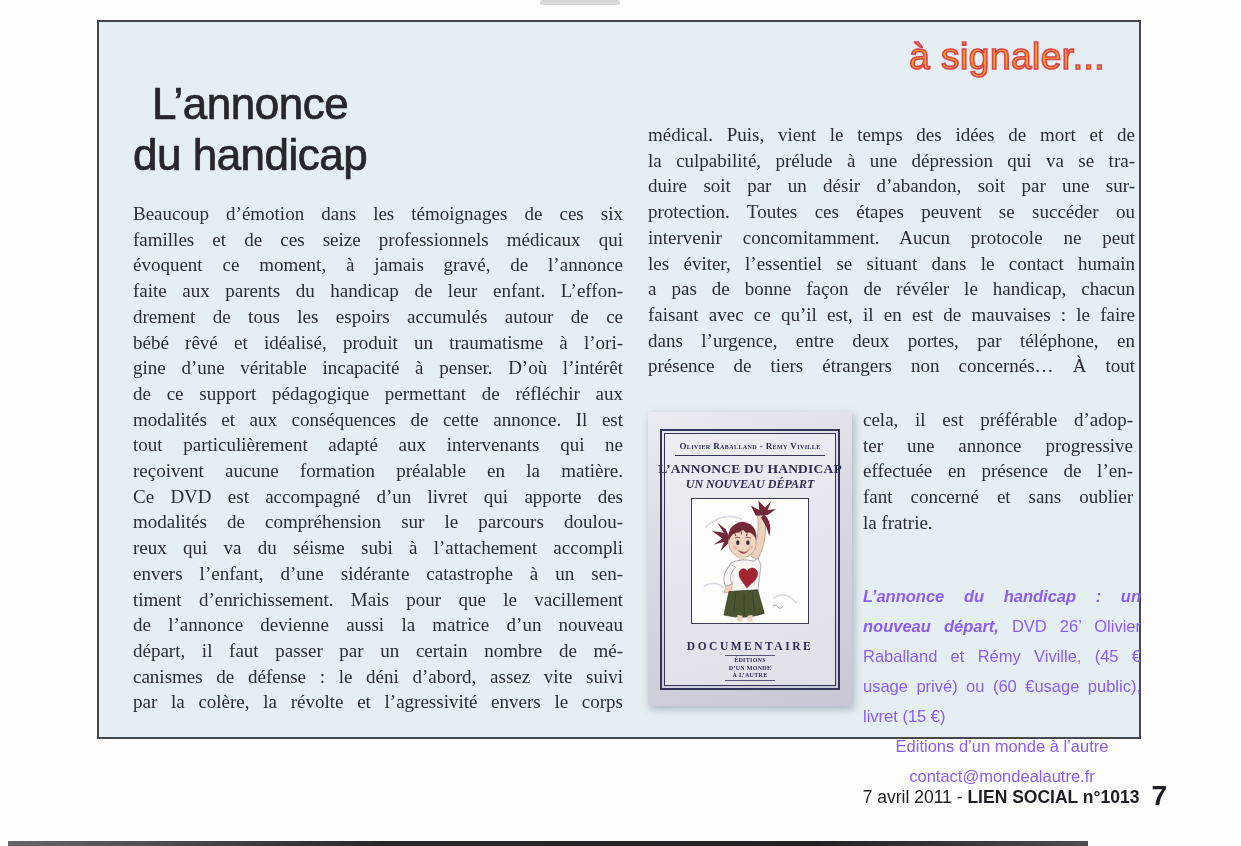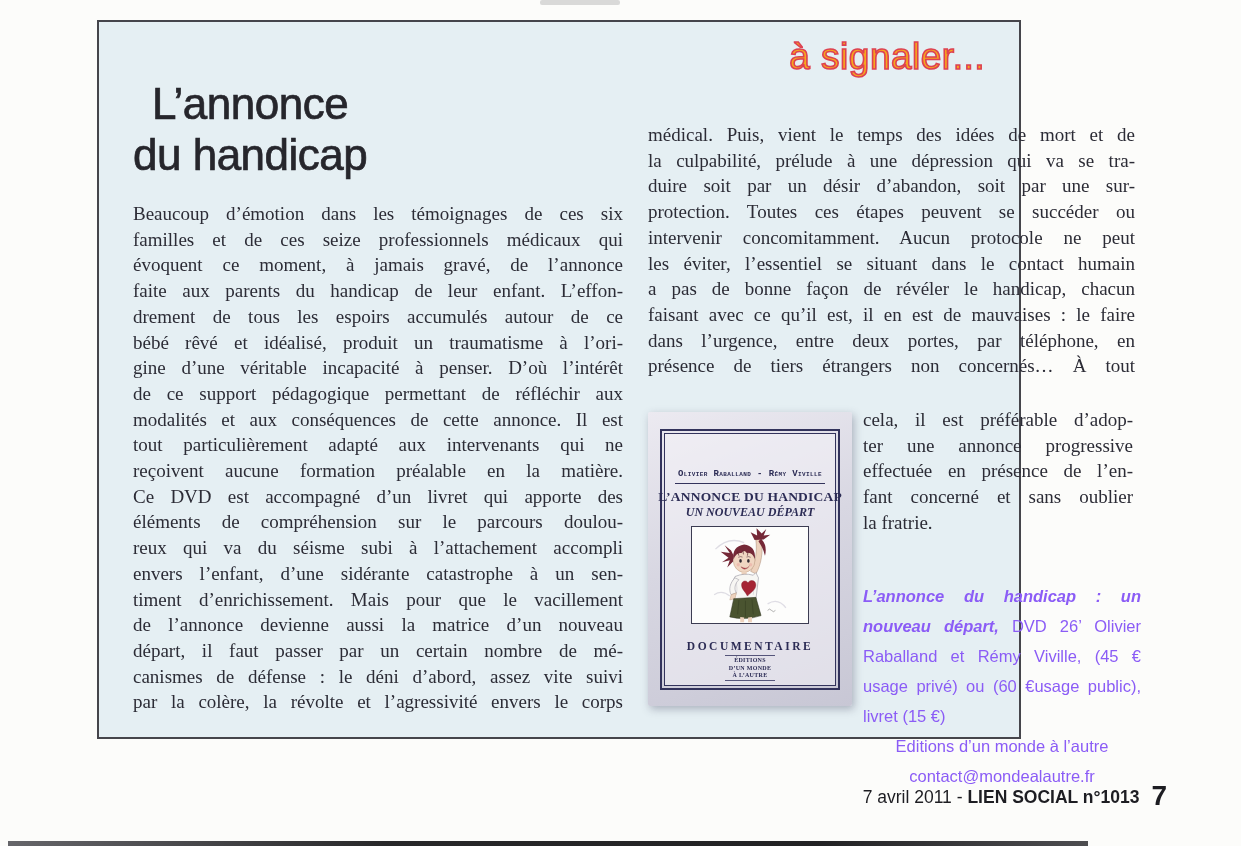--- a/index.html
+++ b/index.html
@@ -1,20 +1,20 @@
 <!DOCTYPE html>
 <html><head>
 <meta charset="utf-8">
 <style>
   html,body{margin:0;padding:0;background:#ffffff;}
   .page{position:relative;width:1241px;height:846px;background:#fcfcfa;overflow:hidden;
         font-family:"Liberation Serif","DejaVu Serif",serif;color:#2e2e38;}
 
   
-  .content-box{position:absolute;left:97px;top:20px;width:924px;height:719px;
+  .content-box{position:absolute;left:97px;top:20px;width:1044px;height:719px;
     background:#e5eff3;border:2px solid #45454b;box-sizing:border-box;}
 
   
   .signal{position:absolute;top:14px;right:34px;
     font-family:"Liberation Sans","DejaVu Sans",sans-serif;
     font-size:37px;font-weight:500;letter-spacing:.5px;
     color:#f7a71c;-webkit-text-stroke:1.6px #dd4152;}
 
   
   .title{position:absolute;left:34px;top:56px;
@@ -33,22 +33,22 @@
 
   
   .dvd-cover{position:absolute;left:549px;top:390px;width:204px;height:294px;
     background:linear-gradient(160deg,#eceaf1 0%,#d8d7e2 45%,#c8c7d5 100%);
     border-radius:2px;box-shadow:2px 3px 8px rgba(60,60,90,.35);}
   .dvd-frame{position:absolute;left:12px;right:12px;top:17px;bottom:16px;
     border:2px solid #33335c;padding:2px;box-sizing:border-box;}
   .dvd-frame-inner{border:1px solid #33335c;height:100%;box-sizing:border-box;
     background:rgba(244,242,248,.55);display:flex;flex-direction:column;align-items:center;
     padding:7px 3px 4px 3px;color:#2c2c55;}
-  .dvd-authors{font-family:Liberation Mono, monospace;font-weight:700;font-size:9px;
-    letter-spacing:.4px;font-variant:small-caps;white-space:nowrap;margin-top:28px;}
+  .dvd-authors{font-family:Liberation Serif, serif;font-weight:700;font-size:9px;
+    letter-spacing:.4px;font-variant:small-caps;white-space:nowrap;}
   .dvd-rule{width:92%;height:1px;background:#33335c;margin:4px 0 5px 0;}
   .dvd-title{font-family:"Liberation Serif",serif;font-weight:700;font-size:13.5px;
     letter-spacing:.2px;white-space:nowrap;}
   .dvd-subtitle{font-family:"Liberation Serif",serif;font-weight:700;font-style:italic;
     font-size:12px;margin-top:0;white-space:nowrap;}
   .dvd-illo{margin:6px 0 5px 0;width:116px;flex:1;border:1px solid #3c3c52;
     background:#fdfdfc;overflow:hidden;}
   .dvd-illo svg{display:block;width:100%;height:100%;}
   .dvd-genre{font-family:"Liberation Serif",serif;font-weight:700;font-size:11.5px;
     letter-spacing:2.5px;margin:11px 0 3px 0;white-space:nowrap;}
@@ -97,21 +97,21 @@
         <div class="tline">évoquent ce moment, à jamais gravé, de l’annonce</div>
         <div class="tline">faite aux parents du handicap de leur enfant. L’effon-</div>
         <div class="tline">drement de tous les espoirs accumulés autour de ce</div>
         <div class="tline">bébé rêvé et idéalisé, produit un traumatisme à l’ori-</div>
         <div class="tline">gine d’une véritable incapacité à penser. D’où l’intérêt</div>
         <div class="tline">de ce support pédagogique permettant de réfléchir aux</div>
         <div class="tline">modalités et aux conséquences de cette annonce. Il est</div>
         <div class="tline">tout particulièrement adapté aux intervenants qui ne</div>
         <div class="tline">reçoivent aucune formation préalable en la matière.</div>
         <div class="tline">Ce DVD est accompagné d’un livret qui apporte des</div>
-        <div class="tline">éléments de compréhension sur le parcours doulou-</div>
+        <div class="tline">modalités de compréhension sur le parcours doulou-</div>
         <div class="tline">reux qui va du séisme subi à l’attachement accompli</div>
         <div class="tline">envers l’enfant, d’une sidérante catastrophe à un sen-</div>
         <div class="tline">timent d’enrichissement. Mais pour que le vacillement</div>
         <div class="tline">de l’annonce devienne aussi la matrice d’un nouveau</div>
         <div class="tline">départ, il faut passer par un certain nombre de mé-</div>
         <div class="tline">canismes de défense : le déni d’abord, assez vite suivi</div>
         <div class="tline tlast">par la colère, la révolte et l’agressivité envers le corps</div>
       </div>
 
     <div class="tcol col-right justify-all">

